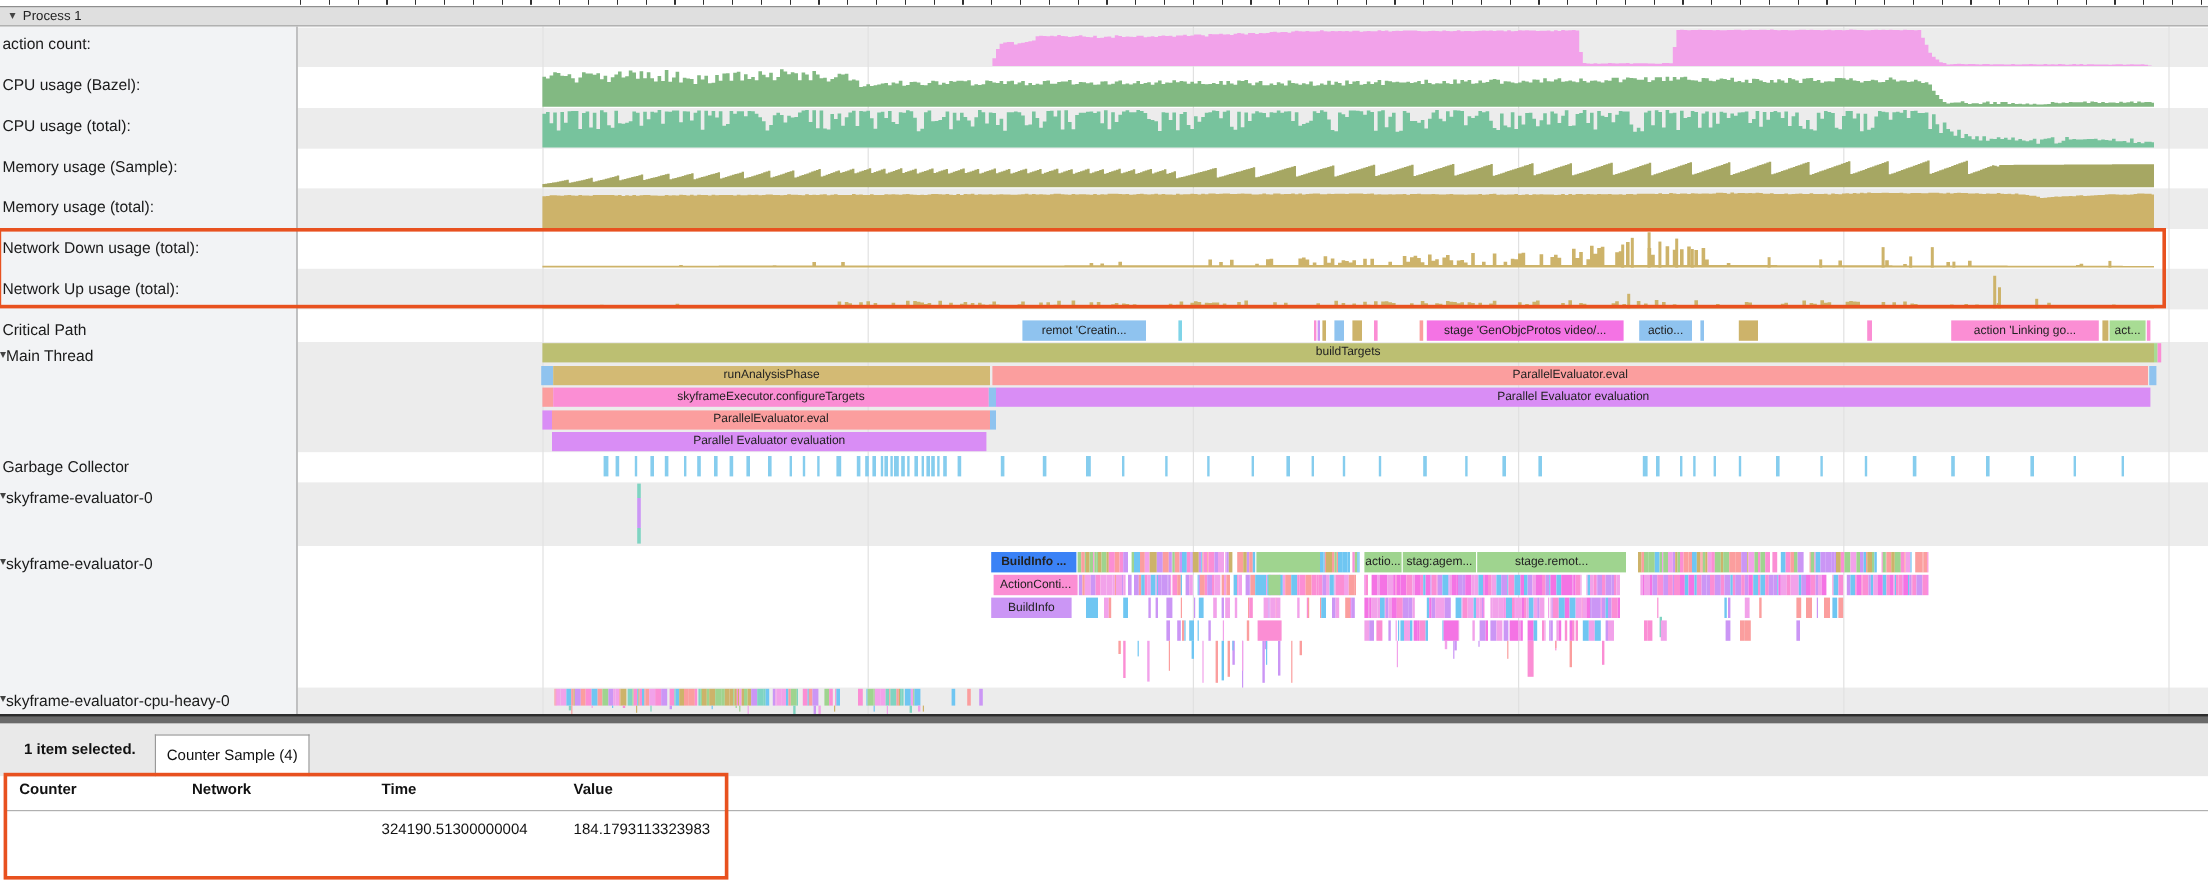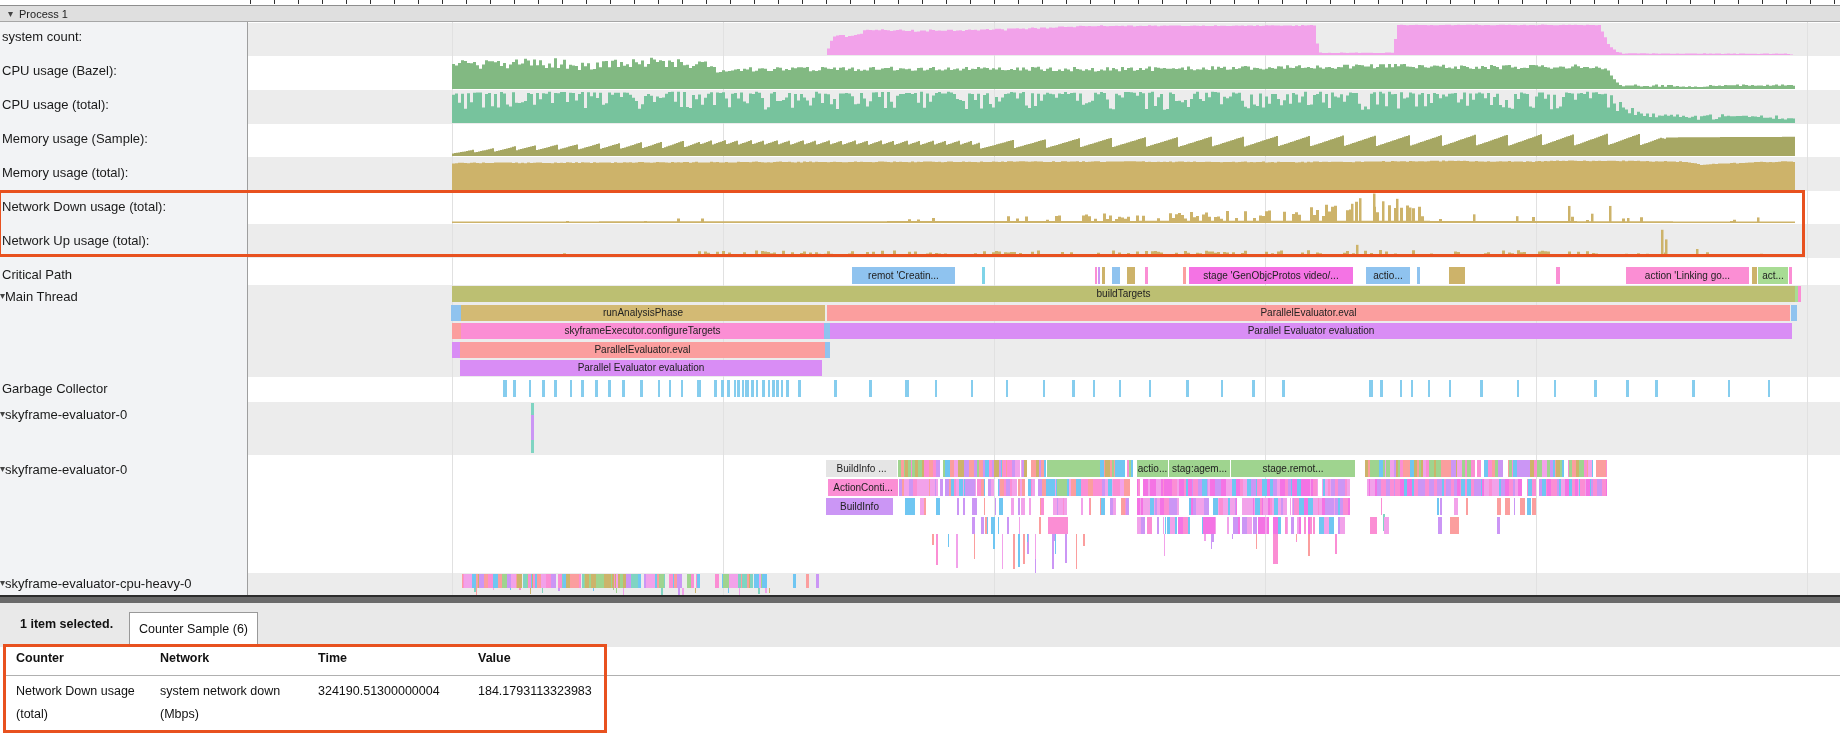--- a/index.html
+++ b/index.html
@@ -62,21 +62,21 @@
       <div style="position: absolute; left: 248px; width: 1592px; top: 258px; height: 27px; background: rgb(255, 255, 255); z-index: 1;"></div>
       <div style="position: absolute; left: 248px; width: 1592px; top: 285px; height: 92px; background: rgb(236, 236, 236); z-index: 1;"></div>
       <div style="position: absolute; left: 248px; width: 1592px; top: 377px; height: 25px; background: rgb(255, 255, 255); z-index: 1;"></div>
       <div style="position: absolute; left: 248px; width: 1592px; top: 402px; height: 53px; background: rgb(236, 236, 236); z-index: 1;"></div>
       <div style="position: absolute; left: 248px; width: 1592px; top: 455px; height: 118px; background: rgb(255, 255, 255); z-index: 1;"></div>
       <div style="position: absolute; left: 248px; width: 1592px; top: 573px; height: 22px; background: rgb(236, 236, 236); z-index: 1;"></div>
     </div>
   <div id="sidebar-bg" class="abs"></div>
   <div id="sidebar-items">
       <div style="position: absolute; left: 0px; top: 27px; height: 18px; width: 248px; z-index: 4; display: flex; align-items: center; font-size: 13px; white-space: nowrap; padding-left: 2px;">
-        <span>system count:</span>
+        <span>action count:</span>
       </div>
       <div style="position: absolute; left: 0px; top: 61px; height: 18px; width: 248px; z-index: 4; display: flex; align-items: center; font-size: 13px; white-space: nowrap; padding-left: 2px;">
         <span>CPU usage (Bazel):</span>
       </div>
       <div style="position: absolute; left: 0px; top: 95px; height: 18px; width: 248px; z-index: 4; display: flex; align-items: center; font-size: 13px; white-space: nowrap; padding-left: 2px;">
         <span>CPU usage (total):</span>
       </div>
       <div style="position: absolute; left: 0px; top: 129px; height: 18px; width: 248px; z-index: 4; display: flex; align-items: center; font-size: 13px; white-space: nowrap; padding-left: 2px;">
         <span>Memory usage (Sample):</span>
       </div>
@@ -174,21 +174,21 @@
       <div class="slice" style="position: absolute; left: 827px; top: 305px; width: 963px; height: 16px; background: rgb(251, 158, 158); line-height: 16px; z-index: 4;">ParallelEvaluator.eval</div>
       <div class="slice" style="position: absolute; left: 1791px; top: 305px; width: 6px; height: 16px; background: rgb(143, 195, 239); line-height: 16px; z-index: 4;"></div>
       <div class="slice" style="position: absolute; left: 452px; top: 323px; width: 9px; height: 16px; background: rgb(251, 158, 158); line-height: 16px; z-index: 4;"></div>
       <div class="slice" style="position: absolute; left: 461px; top: 323px; width: 363px; height: 16px; background: rgb(251, 142, 212); line-height: 16px; z-index: 4;">skyframeExecutor.configureTargets</div>
       <div class="slice" style="position: absolute; left: 824px; top: 323px; width: 6px; height: 16px; background: rgb(143, 195, 239); line-height: 16px; z-index: 4;"></div>
       <div class="slice" style="position: absolute; left: 830px; top: 323px; width: 962px; height: 16px; background: rgb(217, 141, 245); line-height: 16px; z-index: 4;">Parallel Evaluator evaluation</div>
       <div class="slice" style="position: absolute; left: 452px; top: 342px; width: 8px; height: 16px; background: rgb(217, 141, 245); line-height: 16px; z-index: 4;"></div>
       <div class="slice" style="position: absolute; left: 460px; top: 342px; width: 365px; height: 16px; background: rgb(251, 158, 158); line-height: 16px; z-index: 4;">ParallelEvaluator.eval</div>
       <div class="slice" style="position: absolute; left: 825px; top: 342px; width: 5px; height: 16px; background: rgb(143, 195, 239); line-height: 16px; z-index: 4;"></div>
       <div class="slice" style="position: absolute; left: 460px; top: 360px; width: 362px; height: 16px; background: rgb(217, 141, 245); line-height: 16px; z-index: 4;">Parallel Evaluator evaluation</div>
-      <div class="slice" style="position: absolute; left: 826px; top: 460px; width: 71px; height: 17px; background: #e5e5e5; line-height: 17px; z-index: 4;">BuildInfo ...</div>
+      <div class="slice" style="position: absolute; left: 826px; top: 460px; width: 71px; height: 17px; background: #3b82f6; line-height: 17px; z-index: 4; font-weight: bold;">BuildInfo ...</div>
       <div class="slice" style="position: absolute; left: 1047px; top: 460px; width: 53px; height: 17px; background: rgb(159, 212, 143); line-height: 17px; z-index: 4;"></div>
       <div class="slice" style="position: absolute; left: 1137px; top: 460px; width: 31px; height: 17px; background: rgb(159, 212, 143); line-height: 17px; z-index: 4;">actio...</div>
       <div class="slice" style="position: absolute; left: 1169px; top: 460px; width: 61px; height: 17px; background: rgb(159, 212, 143); line-height: 17px; z-index: 4;">stag:agem...</div>
       <div class="slice" style="position: absolute; left: 1231px; top: 460px; width: 124px; height: 17px; background: rgb(159, 212, 143); line-height: 17px; z-index: 4;">stage.remot...</div>
       <div class="slice" style="position: absolute; left: 828px; top: 479px; width: 70px; height: 17px; background: rgb(251, 142, 212); line-height: 17px; z-index: 4;">ActionConti...</div>
       <div class="slice" style="position: absolute; left: 1057px; top: 479px; width: 10px; height: 17px; background: rgb(159, 212, 143); line-height: 17px; z-index: 4;"></div>
       <div class="slice" style="position: absolute; left: 826px; top: 498px; width: 67px; height: 17px; background: rgb(203, 150, 245); line-height: 17px; z-index: 4;">BuildInfo</div>
       <div class="slice" style="position: absolute; left: 905px; top: 498px; width: 10px; height: 17px; background: rgb(111, 198, 242); line-height: 17px; z-index: 4;"></div>
       <div class="slice" style="position: absolute; left: 1048px; top: 517px; width: 20px; height: 17px; background: rgb(251, 142, 212); line-height: 17px; z-index: 4;"></div>
       <div style="position: absolute; left: 531px; top: 403px; width: 3px; height: 12px; background: rgb(127, 212, 194); z-index: 3;"></div>
@@ -937,30 +937,26 @@
 
   <div id="annotations">
       <div class="annot" style="position: absolute; left: -2px; top: 190px; width: 1807px; height: 67px; z-index: 9; border-color: rgb(232, 81, 31);"></div>
       <div class="annot" style="position: absolute; left: 3px; top: 644px; width: 604px; height: 89px; z-index: 9; border-color: rgb(232, 81, 31);"></div>
     </div>
 
   <div id="separator" class="abs"></div>
 
   <div id="statusbar" class="abs">
     <div id="status-text">1 item selected.</div>
-    <div id="detail-tab">Counter Sample (6)</div>
+    <div id="detail-tab">Counter Sample (4)</div>
   </div>
 
   <div id="table-panel" class="abs">
     <div class="th" style="left:16px">Counter</div>
     <div class="th" style="left:160px">Network</div>
     <div class="th" style="left:318px">Time</div>
     <div class="th" style="left:478px">Value</div>
     <div id="head-divider"></div>
-    <div class="td" style="left:16px;top:33px;width:135px">Network Down usage
-(total)</div>
-    <div class="td" style="left:160px;top:33px;width:150px">system network down
-(Mbps)</div>
     <div class="td" style="left:318px;top:33px">324190.51300000004</div>
     <div class="td" style="left:478px;top:33px">184.1793113323983</div>
   </div>
 
 </div>
 
 </body></html>

